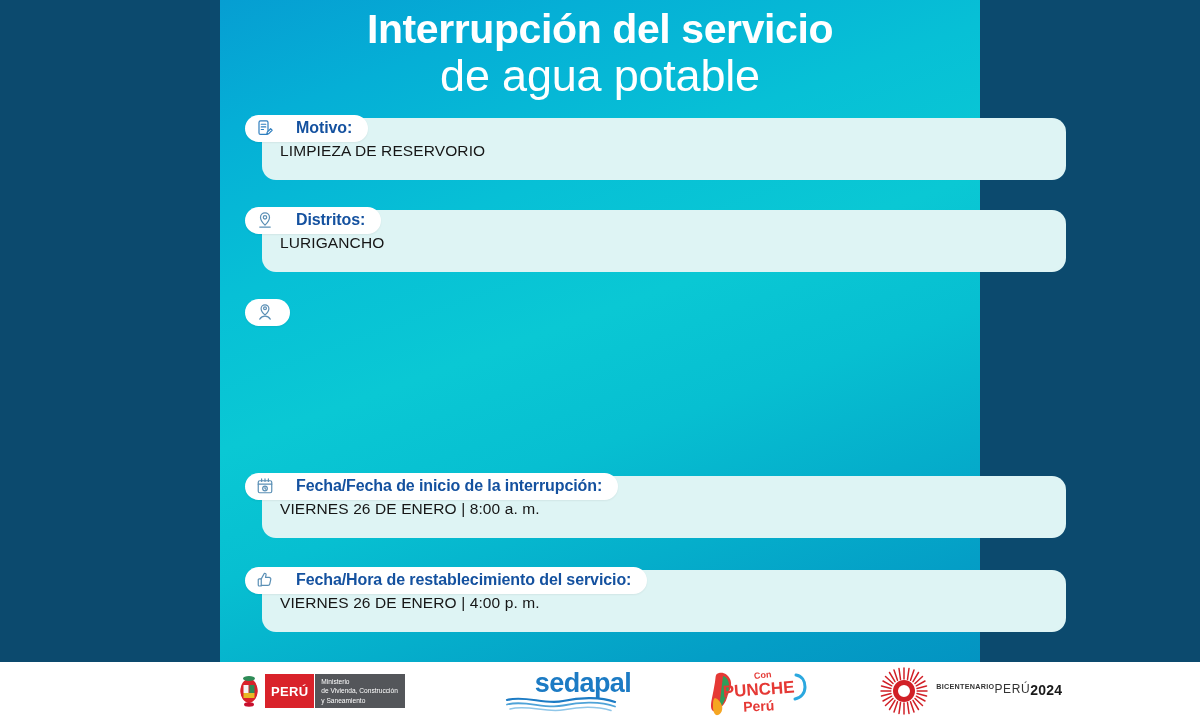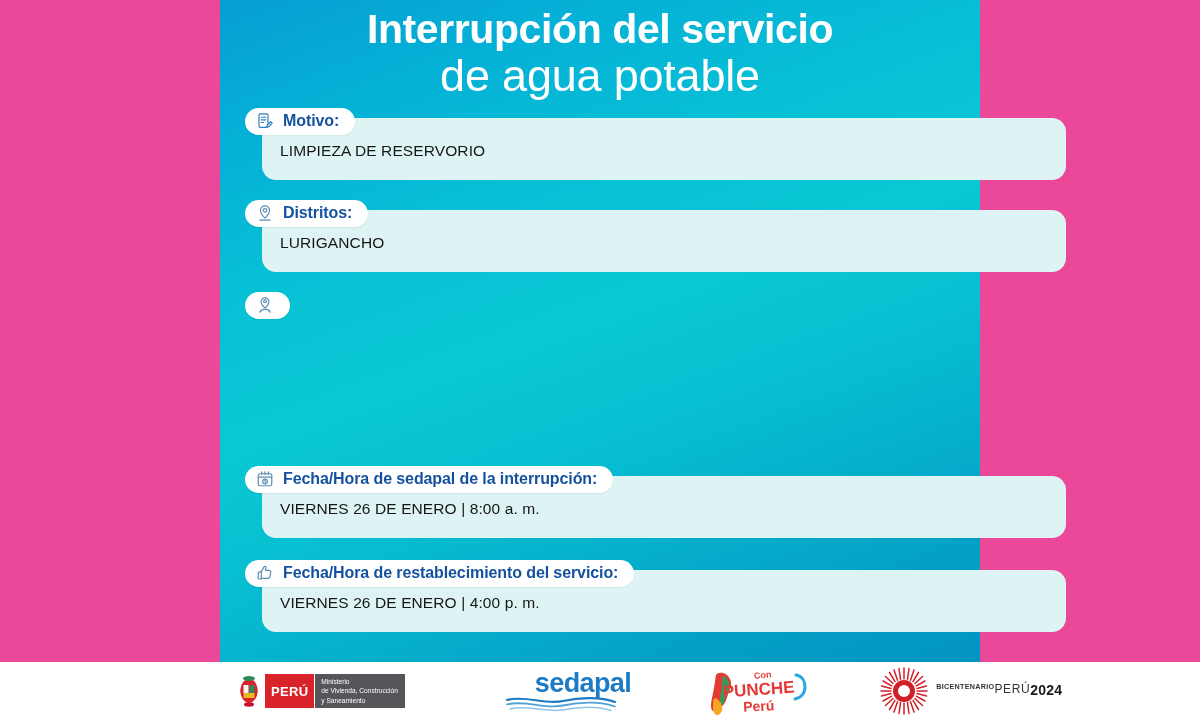--- a/index.html
+++ b/index.html
@@ -9,21 +9,21 @@
     height: 720px;
     overflow: hidden;
     background: #ffffff;
     font-family: "Liberation Sans", sans-serif;
   }
 
   #poster {
     position: relative;
     width: 1200px;
     height: 720px;
-    background: #ec4899;
+    background: #0c4a6e;
   }
 
   
   #panel {
     position: absolute;
     left: 220px;
     top: 0;
     width: 760px;
     height: 662px;
     background:
@@ -83,24 +83,24 @@
     font-size: 15.5px;
     color: #161616;
     line-height: 1.38;
     letter-spacing: 0.1px;
     white-space: pre-line;
   }
 
   .pill {
     position: absolute;
     left: 0;
-    top: 4px;
+    top: 11px;
     display: inline-flex;
     align-items: center;
-    gap: 9px;
+    gap: 22px;
     background: #ffffff;
     border-radius: 16px;
     padding: 4px 16px 5px 11px;
     z-index: 4;
     box-shadow: 0 1px 2px rgba(0,0,0,0.06);
   }
   .pill .label {
     font-size: 16px;
     font-weight: bold;
     color: #14519F;
@@ -267,21 +267,21 @@
         <svg viewBox="0 0 24 24" fill="none" stroke="#5A8FB5" stroke-width="1.6" stroke-linecap="round" stroke-linejoin="round">
           <rect x="3" y="5" width="18" height="16" rx="2"></rect>
           <line x1="3" y1="9.5" x2="21" y2="9.5"></line>
           <line x1="7.5" y1="2.5" x2="7.5" y2="6"></line>
           <line x1="12" y1="2.5" x2="12" y2="6"></line>
           <line x1="16.5" y1="2.5" x2="16.5" y2="6"></line>
           <circle cx="12" cy="15.3" r="3.1"></circle>
           <path d="M12 13.8v1.6l1.1.8"></path>
         </svg>
       </span>
-      <span class="label">Fecha/Hora de sedapal de la interrupción:</span>
+      <span class="label">Fecha/Fecha de inicio de la interrupción:</span>
     </div>
   </div>
 
   <div class="field" id="f-resta">
     <div class="card">
       <div class="value">VIERNES 26 DE ENERO | 4:00 p. m.</div>
     </div>
     <div class="pill">
       <span class="ico">
         <svg viewBox="0 0 24 24" fill="none" stroke="#5A8FB5" stroke-width="1.6" stroke-linecap="round" stroke-linejoin="round">

